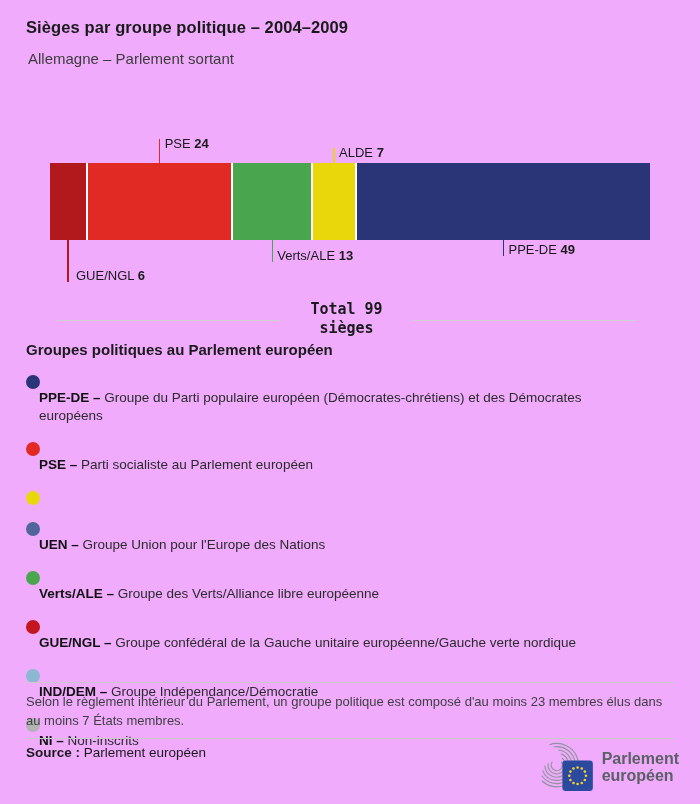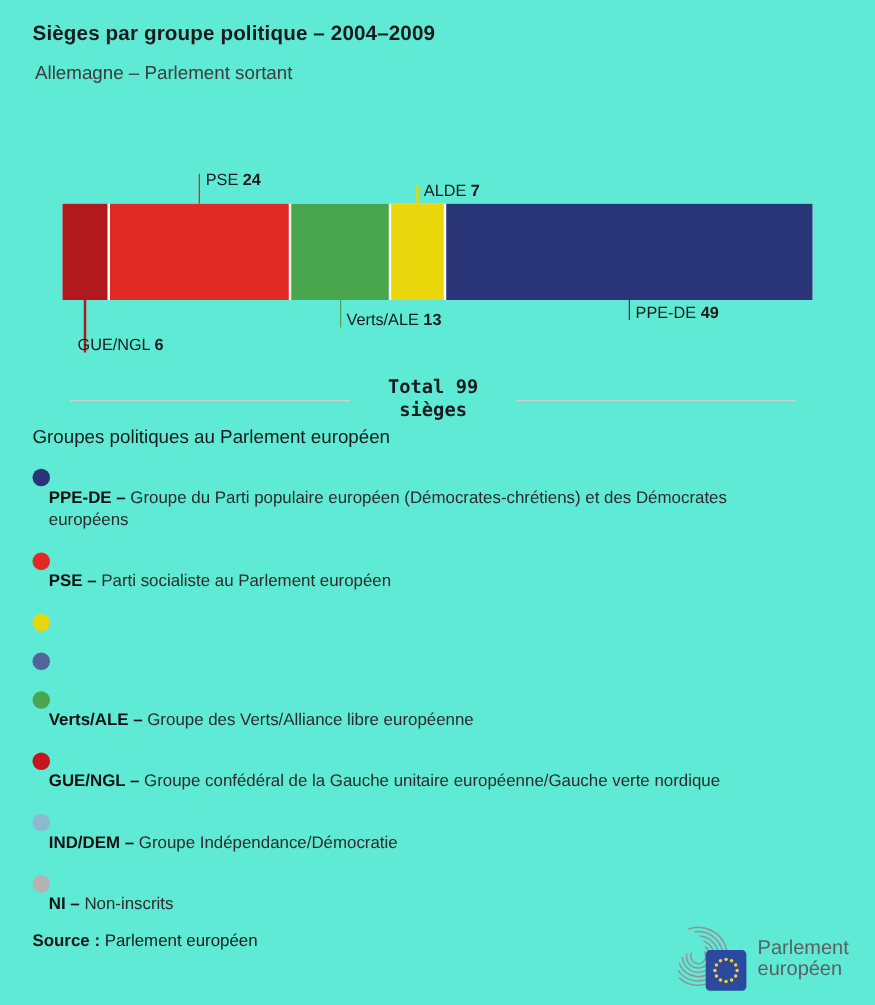--- a/index.html
+++ b/index.html
@@ -1,72 +1,72 @@
 <!DOCTYPE html>
 <html><head>
 <meta charset="utf-8">
 <style>
   html,body{margin:0;padding:0;background:#ffffff;}
   #page{
-    position:relative;width:700px;height:804px;background:#5eead4;overflow:hidden;
+    position:relative;width:700px;height:804px;background:#f0abfc;overflow:hidden;
     font-family:"Liberation Sans",sans-serif;color:#1d1d1b;
   }
   .abs{position:absolute;}
   #title{left:26px;top:18px;font-size:16.5px;font-weight:bold;letter-spacing:.1px;color:#1a1a1a;}
   #subtitle{left:28px;top:50px;font-size:15px;color:#3c3c3b;}
   
   #bar{left:50px;top:163px;width:600px;height:77px;display:flex;gap:2px;background:#ffffff;}
   .bar-seg{height:100%;}
   #callouts{left:0;top:0;width:700px;height:300px;pointer-events:none;}
   .tick{position:absolute;width:1.5px;}
   .callout-label{position:absolute;font-size:13px;white-space:nowrap;color:#1a1a1a;line-height:15px;}
   .callout-label b{font-weight:bold;}
   
   #total-divider{left:56px;top:300px;width:581px;display:flex;align-items:center;}
   #total-divider .rule{flex:1;height:1px;background:#cfcfcf;margin-top:2px;}
   .total-text{
     padding:0 30px;text-align:center;font-family:"DejaVu Sans Mono",monospace;
     font-weight:bold;font-size:15px;line-height:19px;color:#1a1a1a;
   }
   
-  #legend-heading{left:26px;top:341px;font-size:15px;font-weight:normal;color:#1a1a1a;}
+  #legend-heading{left:26px;top:341px;font-size:15px;font-weight:bold;color:#1a1a1a;}
   #legend-list{left:26px;top:373px;width:648px;}
   .legend-row{display:flex;align-items:flex-start;margin-bottom:15px;flex-direction:column;}
   .dot{width:14px;height:14px;border-radius:50%;flex:0 0 14px;margin-top:2px;}
   .legend-text{margin-left:13px;font-size:13.5px;line-height:18px;color:#2b2b2b;max-width:578px;}
   .legend-text b{color:#111;}
   
   #footnote{
     left:26px;top:682px;width:649px;border-top:1px solid #c9c9c9;border-bottom:1px solid #c9c9c9;
     padding:9px 0 8px 0;font-size:13px;line-height:19px;color:#3f3f3f;
   }
   
   #source{left:26px;top:745px;font-size:13.5px;color:#1a1a1a;}
   #source b{font-weight:bold;}
   #logo{left:531px;top:740px;width:148px;height:54px;display:flex;align-items:center;}
-  #logo-text{margin-left:6px;font-size:16px;line-height:17px;font-weight:normal;color:#5b6065;}
+  #logo-text{margin-left:6px;font-size:16px;line-height:17px;font-weight:bold;color:#5b6065;}
 </style>
 </head>
 <body>
 
 <div id="page">
 
   <div id="title" class="abs">Sièges par groupe politique – 2004–2009</div>
   <div id="subtitle" class="abs">Allemagne – Parlement sortant</div>
 
   <div id="bar" class="abs">
       <div class="bar-seg" style="flex-grow: 6; background: rgb(178, 25, 29);"></div>
       <div class="bar-seg" style="flex-grow: 24; background: rgb(226, 42, 37);"></div>
       <div class="bar-seg" style="flex-grow: 13; background: rgb(74, 166, 78);"></div>
       <div class="bar-seg" style="flex-grow: 7; background: rgb(233, 215, 11);"></div>
       <div class="bar-seg" style="flex-grow: 49; background: rgb(41, 53, 119);"></div>
     </div>
   <div id="callouts" class="abs">
       <div class="tick" style="left: 67.1894px; height: 42px; top: 240px; background: rgb(178, 25, 29);"></div>
-      <div class="callout-label" style="left: 62px; top: 268px;"><span>GUE/NGL </span><b>6</b></div>
+      <div class="callout-label" style="left: 76px; top: 268px;"><span>GUE/NGL </span><b>6</b></div>
       <div class="tick" style="left: 158.886px; height: 24px; top: 139px; background: rgb(226, 42, 37);"></div>
       <div class="callout-label" style="left: 164.636px; top: 136px;"><span>PSE </span><b>24</b></div>
       <div class="tick" style="left: 271.513px; height: 22px; top: 240px; background: rgb(74, 166, 78);"></div>
       <div class="callout-label" style="left: 277.263px; top: 248px; text-align: right;"><span>Verts/ALE </span><b>13</b></div>
       <div class="tick" style="left: 333.311px; height: 15px; top: 148px; background: rgb(233, 215, 11);"></div>
       <div class="callout-label" style="left: 339.061px; top: 145px;"><span>ALDE </span><b>7</b></div>
       <div class="tick" style="left: 502.745px; height: 16px; top: 240px; background: rgb(41, 53, 119);"></div>
       <div class="callout-label" style="left: 508.495px; top: 242px;"><span>PPE-DE </span><b>49</b></div>
     </div>
 
@@ -87,39 +87,41 @@
       </div>
       <div class="legend-row">
         <span class="dot" style="background: rgb(226, 42, 37);"></span>
         <div class="legend-text"><b>PSE – </b><span>Parti socialiste au Parlement européen</span></div>
       </div>
       <div class="legend-row">
         <span class="dot" style="background: rgb(233, 215, 11);"></span>
       </div>
       <div class="legend-row">
         <span class="dot" style="background: rgb(81, 100, 155);"></span>
+        <div class="legend-text"><b>UEN – </b><span>Groupe Union pour l'Europe des Nations</span></div>
       </div>
       <div class="legend-row">
         <span class="dot" style="background: rgb(74, 166, 78);"></span>
         <div class="legend-text"><b>Verts/ALE – </b><span>Groupe des Verts/Alliance libre européenne</span></div>
       </div>
       <div class="legend-row">
         <span class="dot" style="background: rgb(195, 22, 31);"></span>
         <div class="legend-text"><b>GUE/NGL – </b><span>Groupe confédéral de la Gauche unitaire européenne/Gauche verte nordique</span></div>
       </div>
       <div class="legend-row">
         <span class="dot" style="background: rgb(141, 184, 210);"></span>
         <div class="legend-text"><b>IND/DEM – </b><span>Groupe Indépendance/Démocratie</span></div>
       </div>
       <div class="legend-row">
         <span class="dot" style="background: rgb(179, 179, 179);"></span>
         <div class="legend-text"><b>NI – </b><span>Non-inscrits</span></div>
       </div>
     </div>
 
+  <div id="footnote" class="abs">Selon le règlement intérieur du Parlement, un groupe politique est composé d'au moins 23 membres élus dans au moins 7 États membres.</div>
 
   <div id="source" class="abs">
     <b>Source :</b>
     <span> </span><span>Parlement européen</span>
   </div>
 
   <div id="logo" class="abs">
     <svg width="70" height="56" viewBox="0 0 70 56">
       <g fill="none" stroke="#8e969b" stroke-width="1.2">
         <circle cx="28" cy="26" r="6" stroke-dasharray="26 12" transform="rotate(-40 28 26)"></circle>

